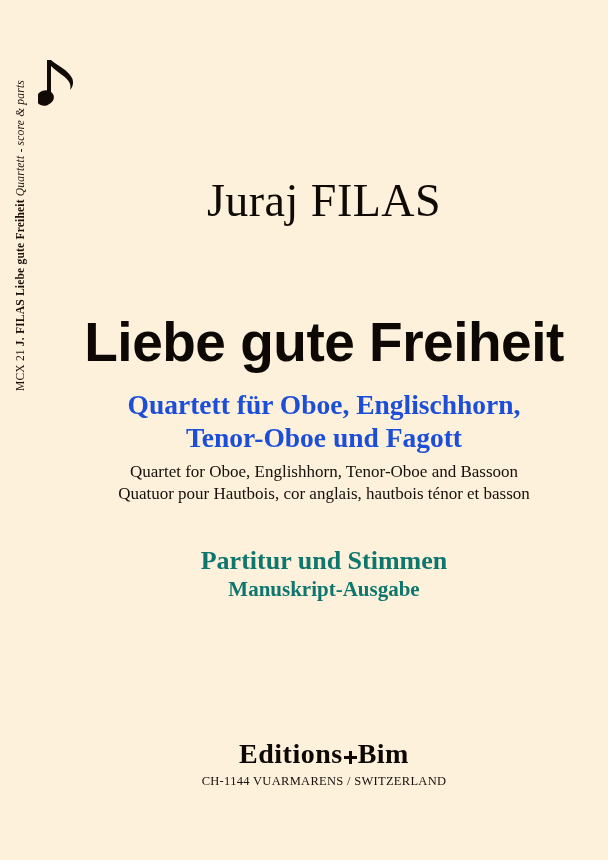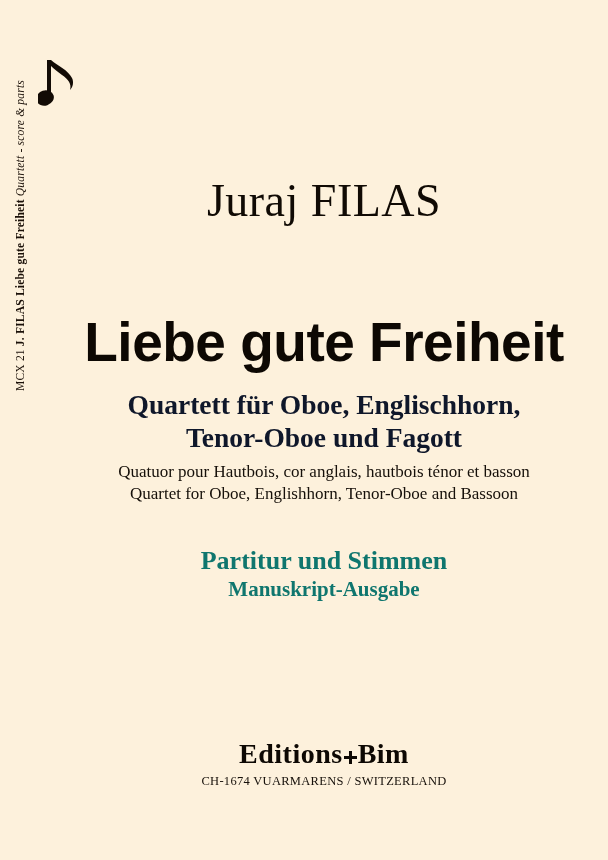--- a/index.html
+++ b/index.html
@@ -92,21 +92,21 @@
 
   .subtitle-de {
     position: absolute;
     top: 388px;
     left: 0;
     width: 568px;
     font-family: "Liberation Serif", serif;
     font-weight: bold;
     font-size: 27.5px;
     line-height: 33px;
-    color: #0f172a;
+    color: #1d4ed8;
   }
 
   .subtitle-alt {
     position: absolute;
     top: 461px;
     left: 0;
     width: 568px;
     font-family: "Liberation Serif", serif;
     font-size: 17px;
     line-height: 22px;
@@ -191,33 +191,33 @@
     </div>
 
     <div class="title">Liebe gute Freiheit</div>
 
     <div class="subtitle-de">
       <div>Quartett für Oboe, Englischhorn,</div>
       <div>Tenor-Oboe und Fagott</div>
     </div>
 
     <div class="subtitle-alt">
+      <div>Quartet for Oboe, Englishhorn, Tenor-Oboe and Bassoon</div>
       <div>Quatuor pour Hautbois, cor anglais, hautbois ténor et basson</div>
-      <div>Quartet for Oboe, Englishhorn, Tenor-Oboe and Bassoon</div>
     </div>
 
     <div class="edition">
       <span>Partitur und Stimmen</span>
       <span class="second">Manuskript-Ausgabe</span>
     </div>
 
     <div id="publisher">
       <div class="pub-name">
         <span>Editions</span><span class="bim-mark"><svg width="13" height="13" viewBox="0 0 13 13" xmlns="http://www.w3.org/2000/svg">
               <rect x="0" y="5" width="13" height="3" fill="#0d0803"></rect>
               <rect x="5" y="0" width="3" height="13" fill="#0d0803"></rect>
             </svg></span><span>Bim</span>
       </div>
-      <div class="pub-addr">CH-1674 VUARMARENS / SWITZERLAND</div>
+      <div class="pub-addr">CH-1144 VUARMARENS / SWITZERLAND</div>
     </div>
 
   </div>
 </div>
 
 </body></html>

